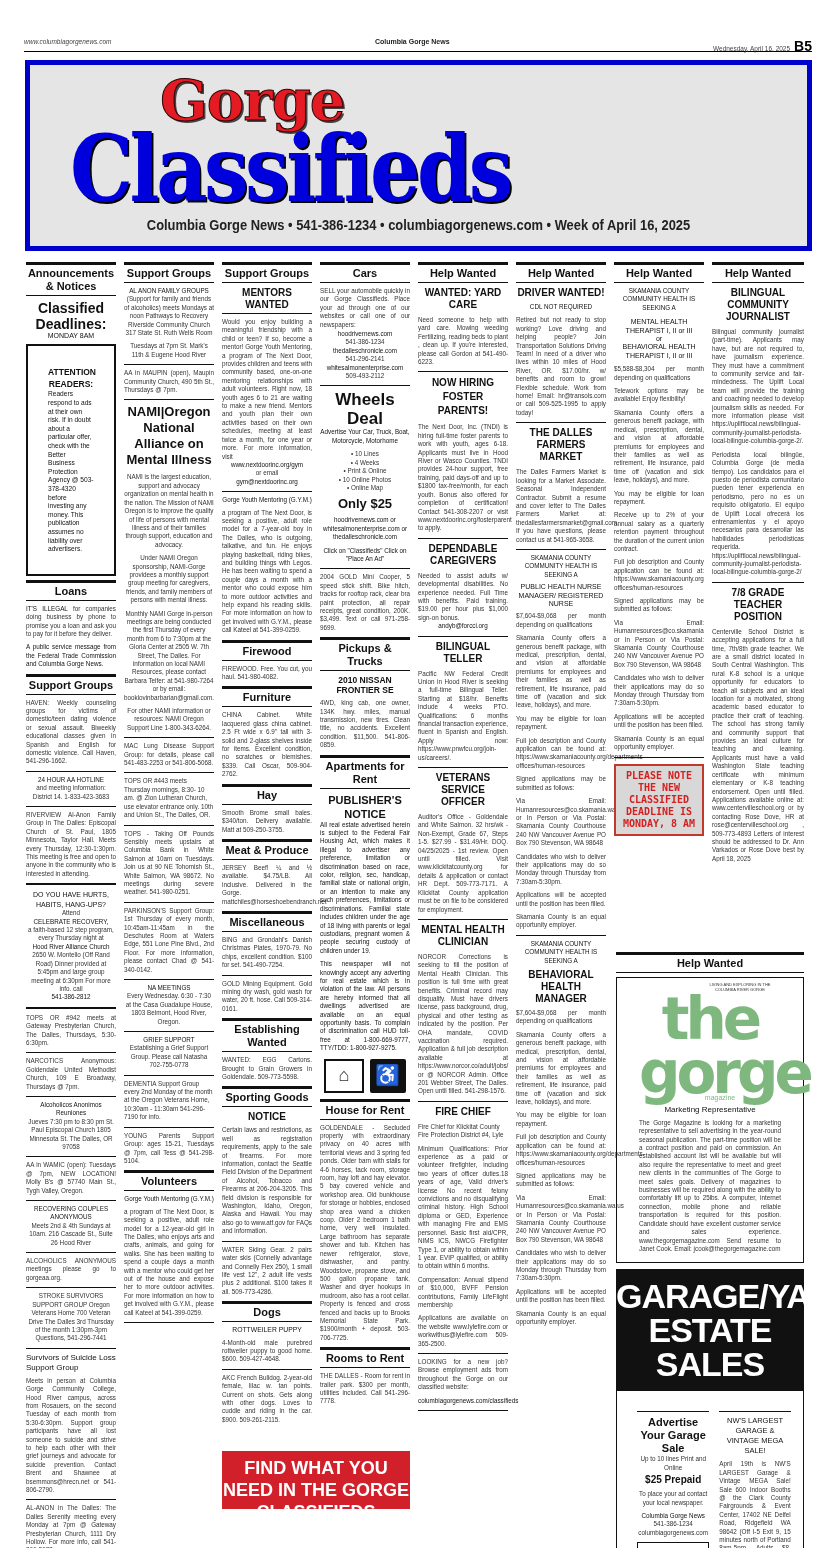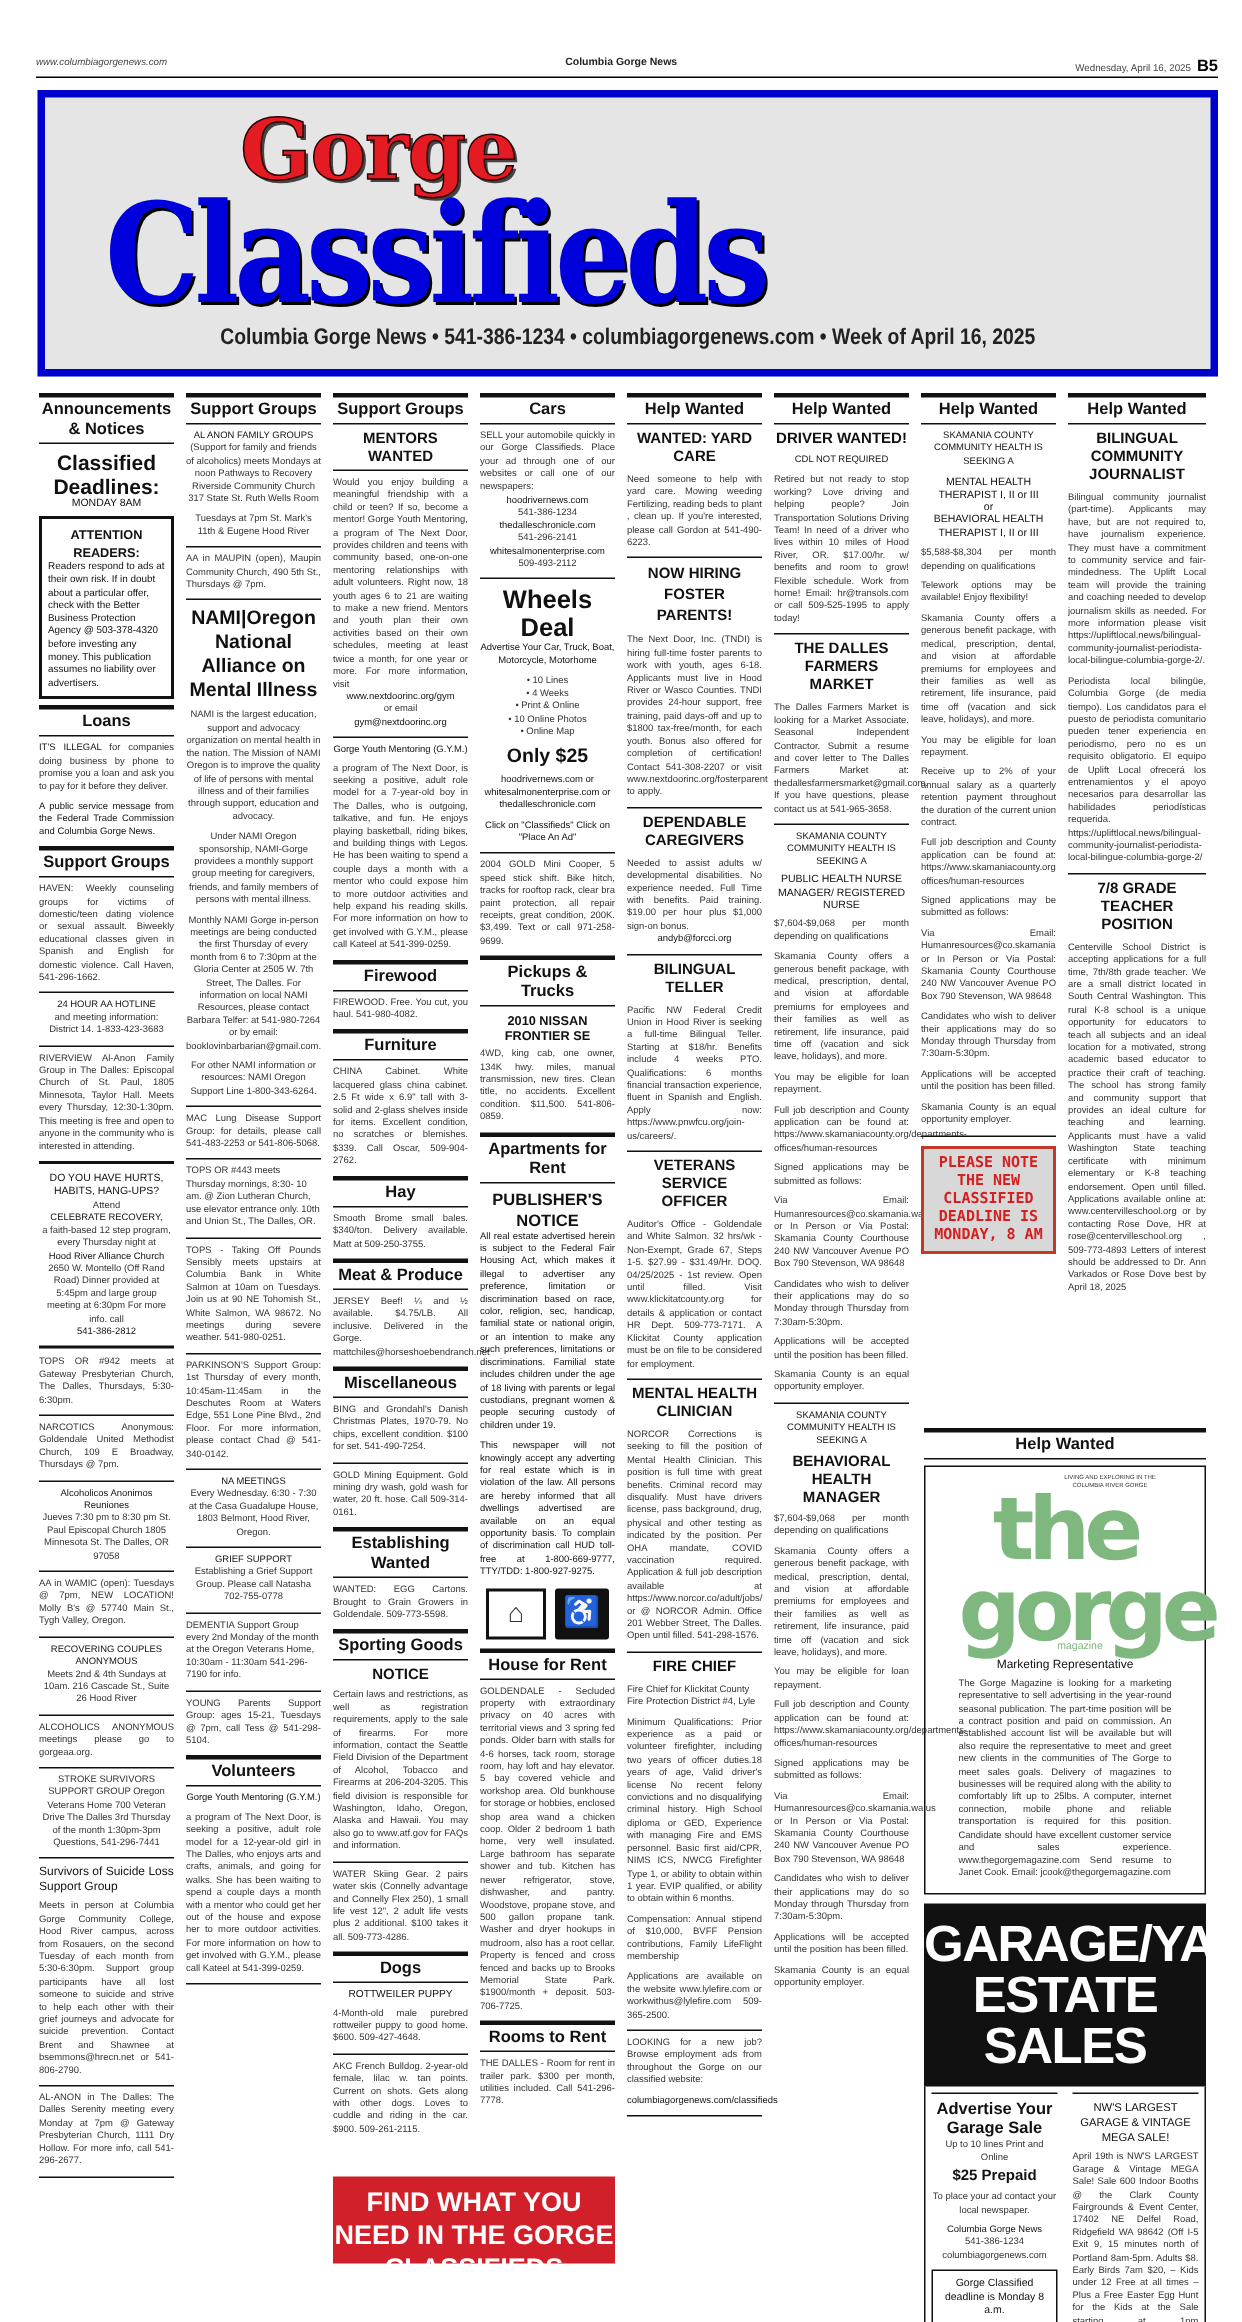--- a/index.html
+++ b/index.html
@@ -2,36 +2,36 @@
 <html><head>
 <meta charset="utf-8">
 <style>
 *{box-sizing:border-box;margin:0;padding:0}
 html,body{width:828px;height:1548px;overflow:hidden;background:#fff}
 body{font-family:"Liberation Sans",sans-serif;color:#222;position:relative}
 .topbar{position:absolute;left:24px;top:38px;width:788px;height:14px;border-bottom:1px solid #000;font-size:6.5px;display:flex;justify-content:space-between;align-items:flex-start}
 .topbar .site{font-style:italic;color:#444;font-family:"Liberation Sans Narrow","Liberation Sans",sans-serif}
 .topbar .paper{font-weight:bold;font-size:7px}
 .topbar .dt{color:#444}
-.topbar .pg{font-weight:bold;font-size:11px;color:#000;margin-left:4px}
+.topbar .pg{font-weight:bold;font-size:14px;color:#000;margin-left:4px}
 .masthead{position:absolute;left:25px;top:60px;width:787px;height:191px;border:5px solid #0000cc;background:#e5e5e5}
 .gorge{position:absolute;left:130px;top:7px;font-family:"DejaVu Serif",serif;font-weight:bold;font-size:56px;color:#e41b23;-webkit-text-stroke:1px #2a0000;letter-spacing:-1px;line-height:1;text-shadow:2px 2px 0 #444}
 .classifieds{position:absolute;left:40px;top:58px;font-family:"DejaVu Serif",serif;font-weight:bold;font-size:92px;color:#0000dd;letter-spacing:-4px;line-height:1;transform:scaleX(0.86);transform-origin:left top;text-shadow:2px 2px 0 #000}
 .serving{position:absolute;left:592px;top:20px;border-left:4px solid #0000cc;padding-left:10px;height:118px;display:flex;align-items:flex-start}
 .serving div{font-size:20px;font-weight:bold;color:#e41b23;line-height:24px;font-family:"Liberation Sans",sans-serif;transform:scaleX(.82);transform-origin:left top;white-space:nowrap}
 .tagline{position:absolute;left:0;right:0;top:151px;text-align:center;font-weight:bold;font-size:15px;color:#222;transform:scaleX(.86)}
 .col{position:absolute;top:262px;font-size:6.3px;line-height:8.4px;color:#333}
 .hdr{border-top:3px solid #111;border-bottom:1px solid #111;text-align:center;font-weight:bold;font-size:11px;line-height:13px;padding:2px 0;margin-bottom:4px;color:#111;transform-origin:center}
 .sub{text-align:center;font-weight:bold;color:#111;font-size:10px;line-height:12px}
 .blk{margin-bottom:5px;text-align:justify}
 .c{text-align:center}
 .b{font-weight:normal;color:#111}
 .rule{border-top:1px solid #111;margin:4px 0}
 .rule2{border-top:2px solid #111;margin:5px 0}
-.box{border:1px solid #111;padding:4px;margin:4px 0}
+.box{border:1px solid #111;padding:20px;margin:4px 0}
 .bignote{background:#d8d8d8;border:2px solid #c0392b;color:#d42020;font-weight:bold;font-family:"DejaVu Sans Mono",monospace;font-size:10px;line-height:12px;text-align:center;padding:4px 2px;margin:6px 0}
 .redbanner{position:absolute;left:222px;top:1451px;width:188px;height:58px;background:#d2202a;color:#fff;font-weight:bold;font-size:18px;line-height:22px;text-align:center;padding-top:6px;transform-origin:left top}
 .garage{background:#111;color:#fff;font-weight:bold;font-size:34px;line-height:34px;text-align:center;padding:10px 0;letter-spacing:-1px}
 .magbox{border:1px solid #111;padding:4px 22px;margin-top:2px}
 .maglogo{font-family:"DejaVu Sans",sans-serif;font-weight:bold;color:#7fb87f;font-size:58px;line-height:54px;text-align:center;letter-spacing:-4px}
 .eho{display:flex;justify-content:center;gap:6px;margin:6px 0}
 .eho .h{width:40px;height:34px;border:2px solid #111;display:flex;align-items:center;justify-content:center;font-size:18px}
 .eho .w{width:36px;height:34px;background:#111;color:#fff;display:flex;align-items:center;justify-content:center;font-size:20px;border-radius:2px}
 </style>
 </head>

